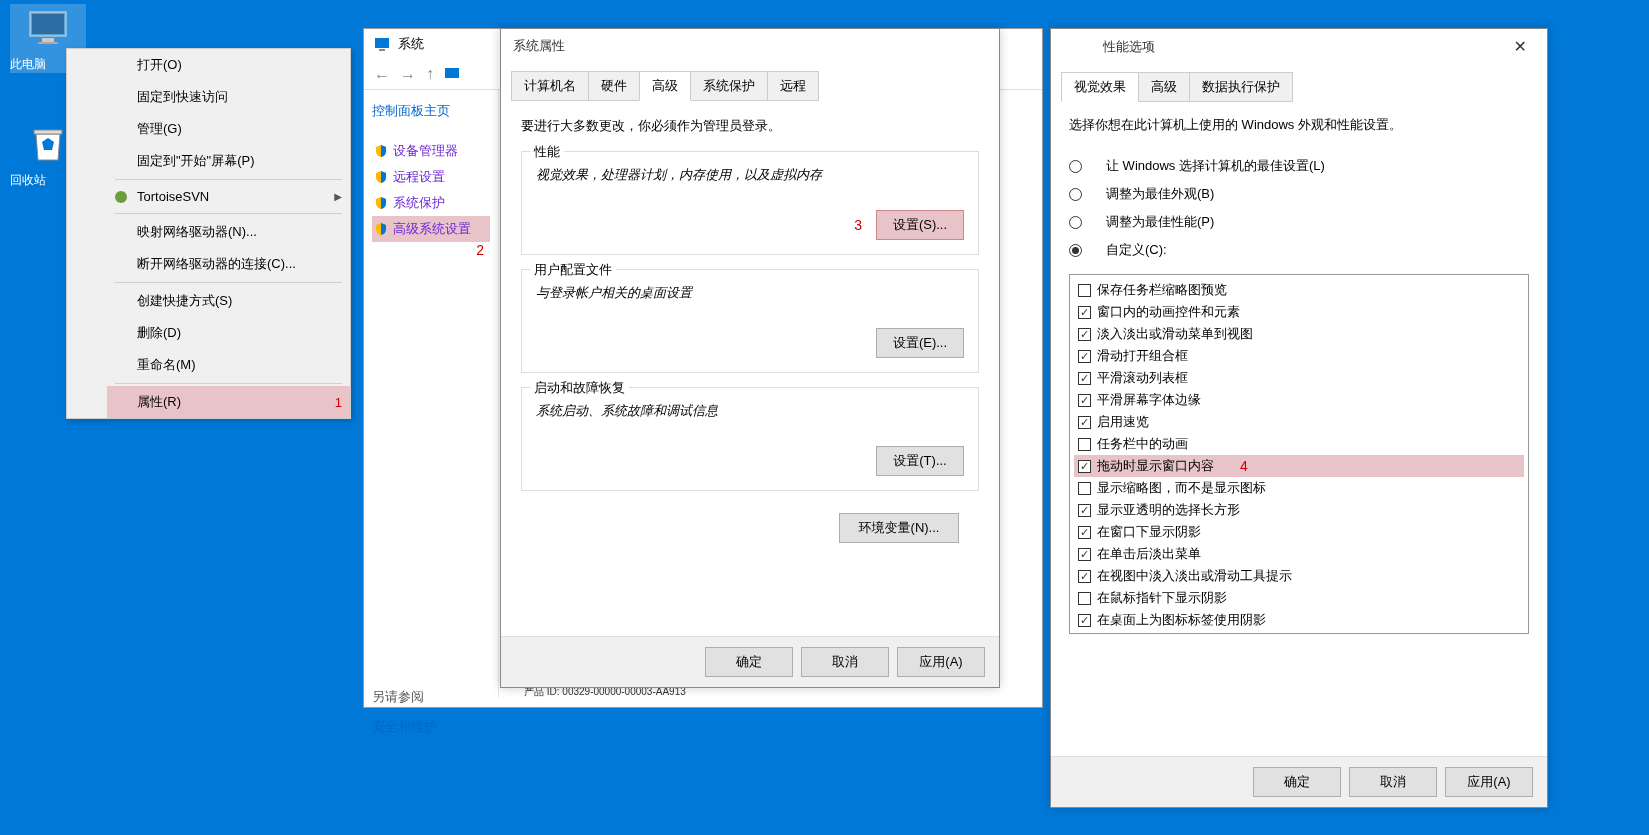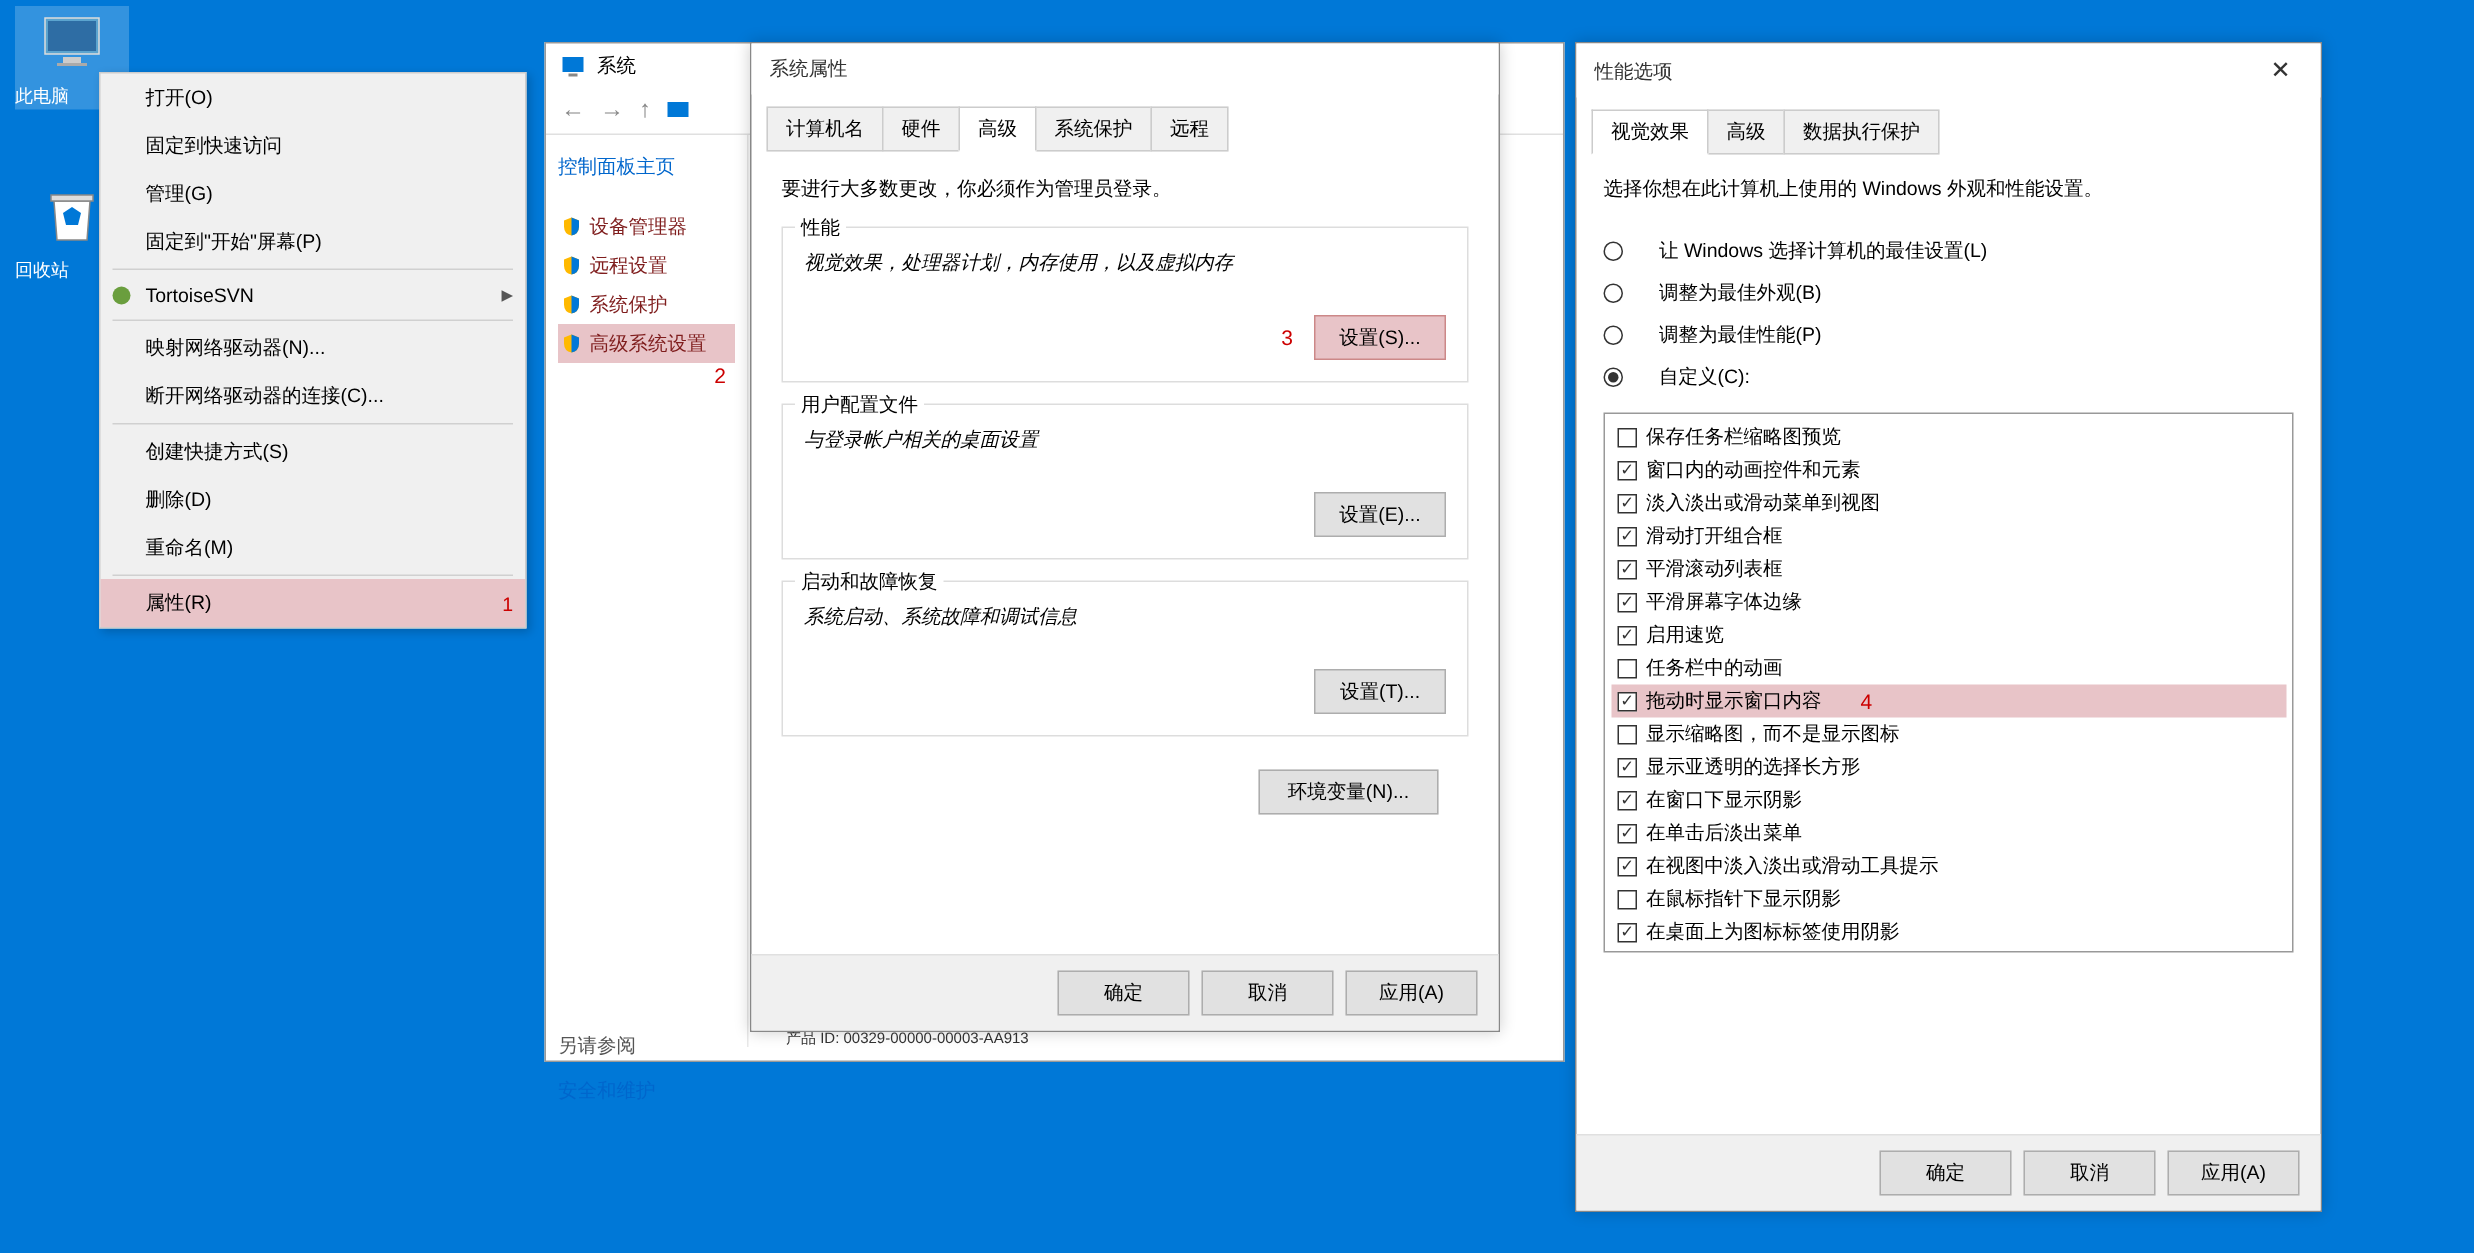--- a/index.html
+++ b/index.html
@@ -6,37 +6,37 @@
 body { background: #0078d7; width: 1649px; height: 835px; position: relative; overflow: hidden; font-size: 13px; }
 
 
 .desktop-icon { position: absolute; width: 76px; color: white; font-size: 12px; }
 .desktop-icon .icon-box { width: 48px; height: 48px; margin: 0 auto 4px; display: flex; align-items: center; justify-content: center; }
 .desktop-icon.selected { background: rgba(255,255,255,0.2); }
 .computer-svg { width: 40px; height: 36px; }
 .recycle-svg { width: 40px; height: 40px; }
 
 
-.context-menu { position: absolute; left: 66px; top: 48px; width: 285px; background: #f0f0f0; border: 1px solid #ccc; box-shadow: 2px 2px 6px rgba(0,0,0,0.2); }
+.context-menu { position: absolute; left: 66px; top: 48px; width: 285px; background: #f0f0f0; border: 1px solid #ccc; box-shadow: 2px 2px 6px rgba(0,0,0,0.2); padding-left: 40px; }
 .context-menu-item { padding: 7px 8px 7px 30px; cursor: default; position: relative; display: flex; align-items: center; justify-content: space-between; }
 .context-menu-item.highlighted { background: #e8c4c8; }
 .context-menu-sep { height: 1px; background: #d0d0d0; margin: 2px 8px; }
 .context-menu-item .icon-slot { position: absolute; left: 6px; width: 16px; height: 16px; }
 .chevron-right { font-size: 10px; color: #555; }
 .annotation-red { color: #c00; margin-left: 30px; }
 
 
 .syswindow { position: absolute; left: 363px; top: 28px; width: 680px; height: 680px; background: #fff; border: 1px solid #999; }
 .syswindow-header { display: flex; align-items: center; padding: 6px 10px; gap: 8px; }
 .syswindow-nav { display: flex; align-items: center; padding: 6px 10px; gap: 10px; color: #888; border-bottom: 1px solid #e0e0e0;}
 .syswindow-nav .arrow { font-size: 16px; }
 .syswindow-body { display: flex; height: calc(100% - 70px); }
 .syswindow-sidebar { width: 135px; padding: 12px 8px; border-right: 1px solid #e8e8e8; }
 .syswindow-sidebar .cp-home { color: #0066cc; margin-bottom: 18px; font-size: 13px; }
-.syswindow-sidebar .side-link { display: flex; align-items: center; gap: 5px; color: #7f1d1d; padding: 4px 2px; font-size: 13px; }
+.syswindow-sidebar .side-link { display: flex; align-items: center; gap: 5px; color: #6d28d9; padding: 4px 2px; font-size: 13px; }
 .syswindow-sidebar .side-link.highlighted { background: #e8c4c8; }
 .shield-icon { width: 14px; height: 14px; }
 .syswindow-sidebar .see-also { color: #555; margin-top: 430px; font-size: 13px; }
 .syswindow-sidebar .see-also-link { color: #0066cc; margin-top: 12px; font-size: 13px; }
 .syswindow-main { flex: 1; padding: 20px; position: relative; }
 .product-id { position: absolute; bottom: 8px; left: 160px; font-size: 10px; color: #333; }
 
 
 .sysprops { position: absolute; left: 500px; top: 28px; width: 500px; height: 660px; background: #fff; border: 1px solid #888; box-shadow: 0 0 10px rgba(0,0,0,0.2); }
 .dialog-title { padding: 8px 12px; background: #fff; font-size: 13px; color: #333; }
@@ -50,21 +50,21 @@
 .groupbox-desc { font-size: 13px; margin-bottom: 26px; font-style: italic; }
 .groupbox-btn-row { display: flex; justify-content: flex-end; align-items: center; gap: 14px; }
 .win-button { min-width: 88px; padding: 5px 14px; background: #e1e1e1; border: 1px solid #adadad; font-size: 13px; cursor: default; text-align: center; }
 .win-button.highlighted { background: #e8c4c8; border-color: #c88; }
 .env-row { display: flex; justify-content: flex-end; padding: 8px 20px; }
 .dialog-buttons { display: flex; justify-content: flex-end; gap: 8px; padding: 10px 14px; border-top: 1px solid #e0e0e0; position: absolute; bottom: 0; left: 0; right: 0; background: #f0f0f0;}
 .annotation-inline { color: #c00; font-size: 14px; }
 
 
 .perfopts { position: absolute; left: 1050px; top: 28px; width: 498px; height: 780px; background: #fff; border: 1px solid #888; box-shadow: 0 0 10px rgba(0,0,0,0.2); }
-.perfopts .dialog-title { display: flex; justify-content: space-between; align-items: flex-end; }
+.perfopts .dialog-title { display: flex; justify-content: space-between; align-items: center; margin-left: 40px; }
 .close-x { font-size: 16px; color: #333; padding: 0 8px; cursor: default; }
 .perfopts .tab-content { padding: 14px 18px; }
 .perf-desc { font-size: 13px; margin-bottom: 18px; }
 .radio-group { margin-bottom: 10px; }
 .radio-option { display: flex; align-items: center; gap: 24px; padding: 5px 0; font-size: 13px; }
 .radio-circle { width: 13px; height: 13px; border: 1px solid #333; border-radius: 50%; display: flex; align-items: center; justify-content: center; flex-shrink: 0; }
 .radio-circle.checked::after { content: ""; width: 7px; height: 7px; background: #333; border-radius: 50%; }
 .checkbox-list { border: 1px solid #999; height: 360px; overflow-y: auto; padding: 4px; }
 .checkbox-item { display: flex; align-items: center; gap: 6px; padding: 2px 4px; font-size: 13px; }
 .checkbox-item.highlighted { background: #e8c4c8; }

